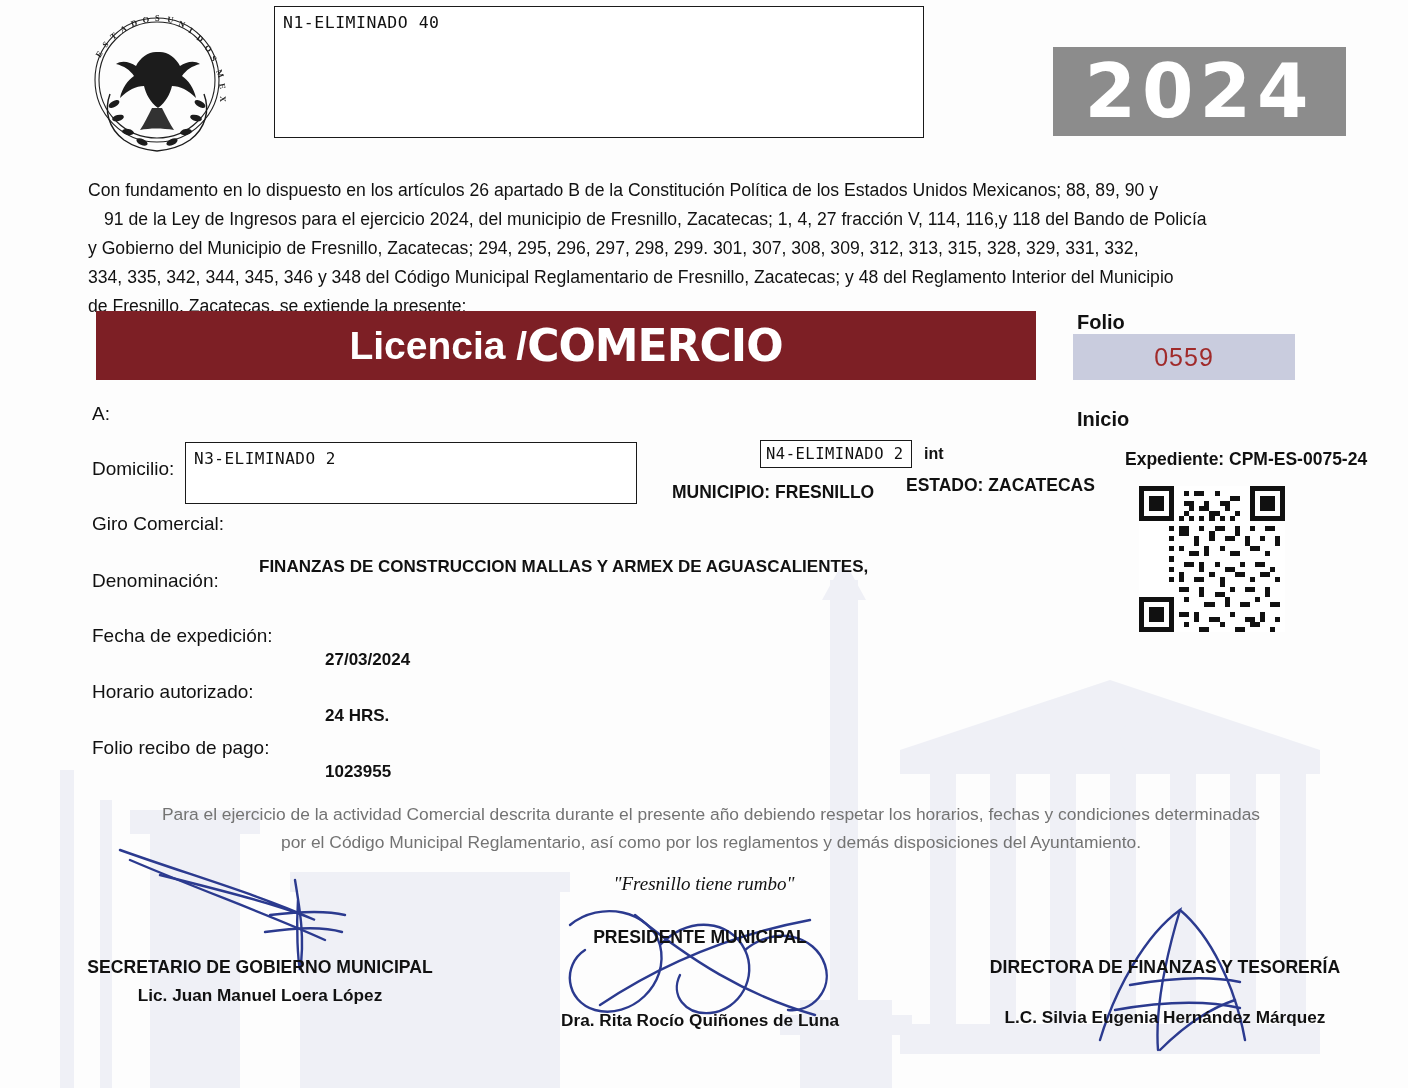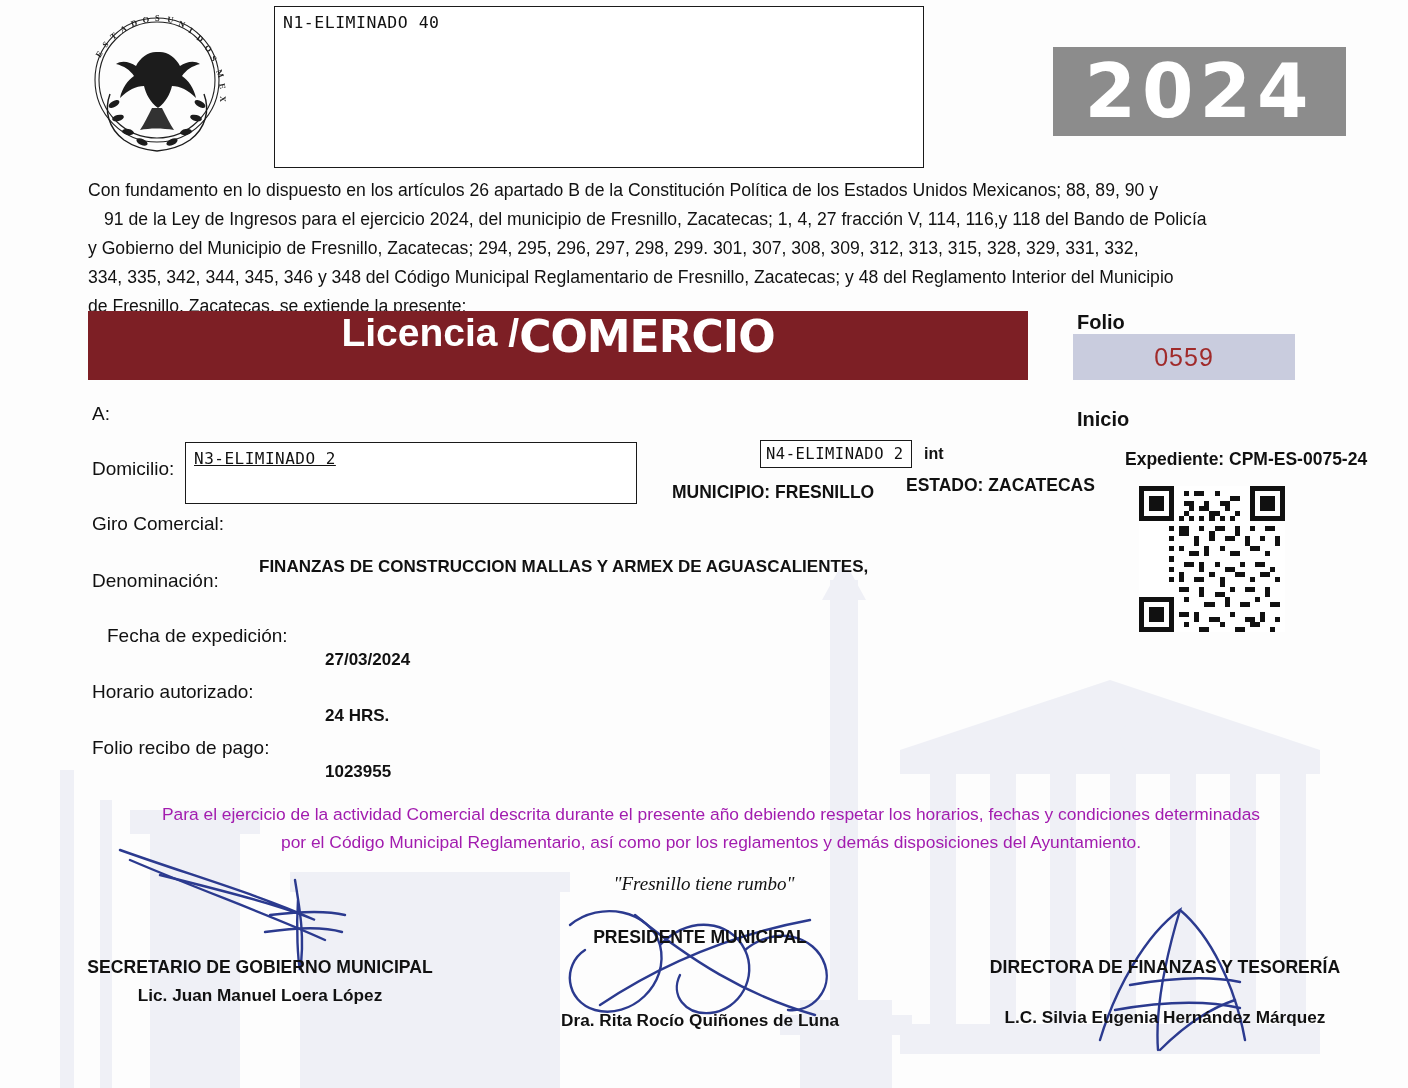--- a/index.html
+++ b/index.html
@@ -43,23 +43,23 @@
     position: absolute;
     border: 1px solid #1a1a1a;
     background: #ffffff;
     font-family: "DejaVu Sans Mono", monospace;
     font-size: 16.5px;
     letter-spacing: 0.5px;
     color: #111;
     padding: 6px 8px;
     box-sizing: border-box;
   }
-  #redaction-n1 { left: 274px; top: 6px; width: 650px; height: 162px; }
+  #redaction-n1 { left: 274px; top: 6px; width: 650px; height: 132px; }
   #redaction-n2 { left: 192px; top: 397px; width: 572px; height: 34px; font-size: 16px; }
-  #redaction-n3 { left: 185px; top: 442px; width: 452px; height: 62px; font-size: 16px; text-decoration: underline; }
+  #redaction-n3 { left: 185px; top: 442px; width: 452px; height: 62px; font-size: 16px; }
   #redaction-n4 { left: 760px; top: 440px; width: 152px; height: 28px; font-size: 15.5px; padding: 4px 5px; }
 
   .year-badge {
     position: absolute;
     left: 1053px;
     top: 47px;
     width: 293px;
     height: 89px;
     background: #8c8c8c;
     color: #ffffff;
@@ -80,27 +80,28 @@
     font-size: 17.6px;
     line-height: 29px;
     text-align: justify;
     color: #111;
   }
   .legal .ind { display: block; }
 
   
   .title-bar {
     position: absolute;
-    left: 88px;
+    left: 96px;
     top: 311px;
     width: 940px;
     height: 69px;
     background: #7d1f25;
     color: #ffffff;
     display: flex;
+    align-items: center;
     justify-content: center;
   }
   .title-bar .t-light {
     font-size: 39px;
     font-weight: bold;
     letter-spacing: 0px;
   }
   .title-bar .t-bold {
     font-size: 44px;
     font-weight: bold;
@@ -172,21 +173,21 @@
   .fld-val {
     position: absolute;
     font-size: 17px;
     font-weight: bold;
     color: #111;
   }
   #lbl-a { left: 92px; top: 403px; }
   #lbl-domicilio { left: 92px; top: 458px; }
   #lbl-giro { left: 92px; top: 513px; }
   #lbl-denominacion { left: 92px; top: 570px; }
-  #lbl-fecha { left: 92px; top: 625px; margin-left: 15px; }
+  #lbl-fecha { left: 92px; top: 625px; }
   #lbl-horario { left: 92px; top: 681px; }
   #lbl-folio-recibo { left: 92px; top: 737px; }
 
   #val-denominacion { left: 259px; top: 557px; font-size: 17px; }
   #val-fecha { left: 325px; top: 650px; }
   #val-horario { left: 325px; top: 706px; }
   #val-folio-recibo { left: 325px; top: 762px; }
 
   #municipio { left: 672px; top: 482px; font-size: 17.5px; }
   #estado { left: 906px; top: 475px; font-size: 17.5px; }
@@ -194,21 +195,21 @@
 
   
   .bottom-para {
     position: absolute;
     left: 80px;
     top: 800px;
     width: 1262px;
     font-size: 17.4px;
     line-height: 28px;
     text-align: center;
-    color: #a21caf;
+    color: #737373;
   }
   .slogan {
     position: absolute;
     left: 0;
     top: 873px;
     width: 1408px;
     text-align: center;
     font-family: "Liberation Serif", serif;
     font-style: italic;
     font-size: 19px;

